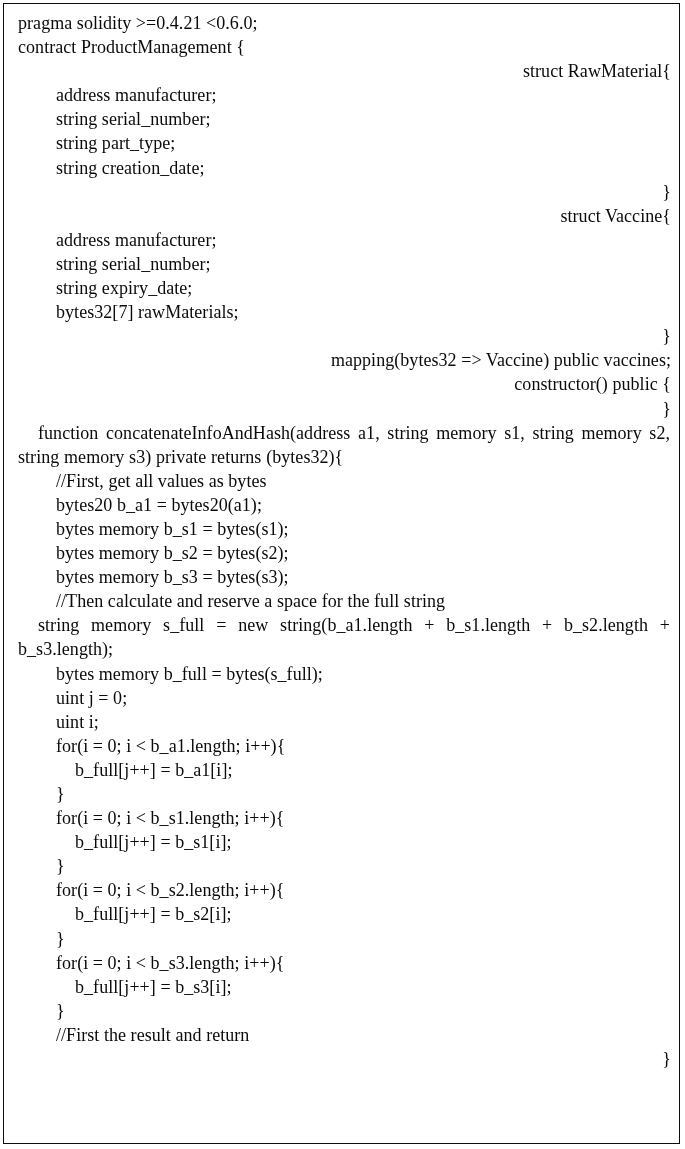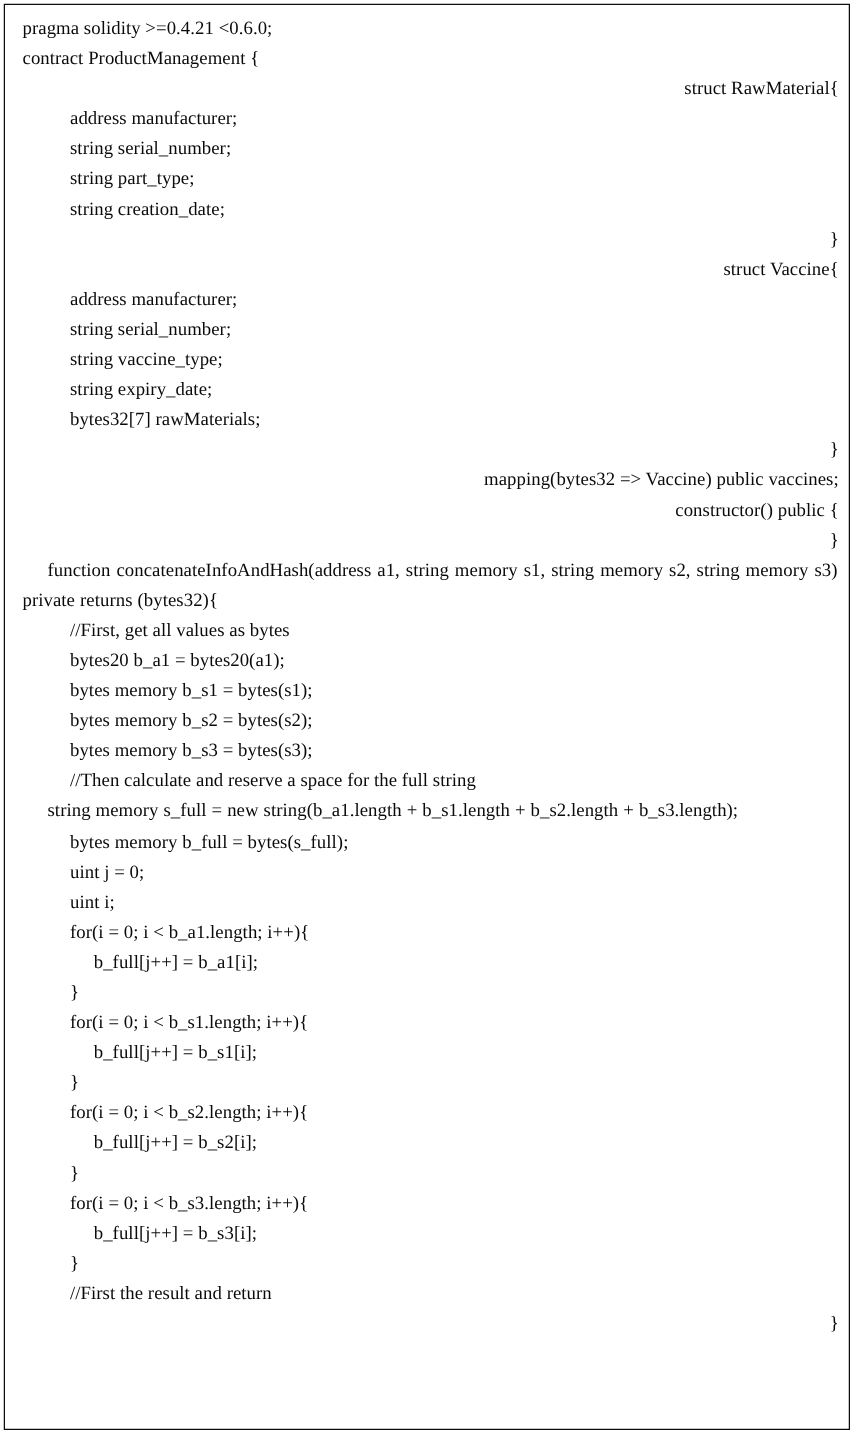--- a/index.html
+++ b/index.html
@@ -31,21 +31,21 @@
   #code-listing {
     position: absolute;
     left: 0;
     top: 7px;
     right: 0;
     padding: 0 8px 0 10px;
     box-sizing: border-box;
   }
 
   .code-line {
-    font-size: 15px;
+    font-size: 18px;
     line-height: 24.1px;
     white-space: pre;
     letter-spacing: 0.05px;
     color: #0a0a0a;
     margin: 0;
     padding: 0;
   }
 
   
   .ind-0 { padding-left: 4px;  }
@@ -73,21 +73,20 @@
       <div class="code-line ind-0">contract ProductManagement {</div>
       <div class="code-line ind-1">struct RawMaterial{</div>
       <div class="code-line ind-2">address manufacturer;</div>
       <div class="code-line ind-2">string serial_number;</div>
       <div class="code-line ind-2">string part_type;</div>
       <div class="code-line ind-2">string creation_date;</div>
       <div class="code-line ind-1">}</div>
       <div class="code-line ind-1">struct Vaccine{</div>
       <div class="code-line ind-2">address manufacturer;</div>
       <div class="code-line ind-2">string serial_number;</div>
-      <div class="code-line ind-2">string vaccine_type;</div>
       <div class="code-line ind-2">string expiry_date;</div>
       <div class="code-line ind-2">bytes32[7] rawMaterials;</div>
       <div class="code-line ind-1">}</div>
       <div class="code-line ind-1">mapping(bytes32 =&gt; Vaccine) public vaccines;</div>
       <div class="code-line ind-1">constructor() public {</div>
       <div class="code-line ind-1">}</div>
       <div class="code-line ind-0 wrap">function concatenateInfoAndHash(address a1, string memory s1, string memory s2, string memory s3) private returns (bytes32){</div>
       <div class="code-line ind-2">//First, get all values as bytes</div>
       <div class="code-line ind-2">bytes20 b_a1 = bytes20(a1);</div>
       <div class="code-line ind-2">bytes memory b_s1 = bytes(s1);</div>

